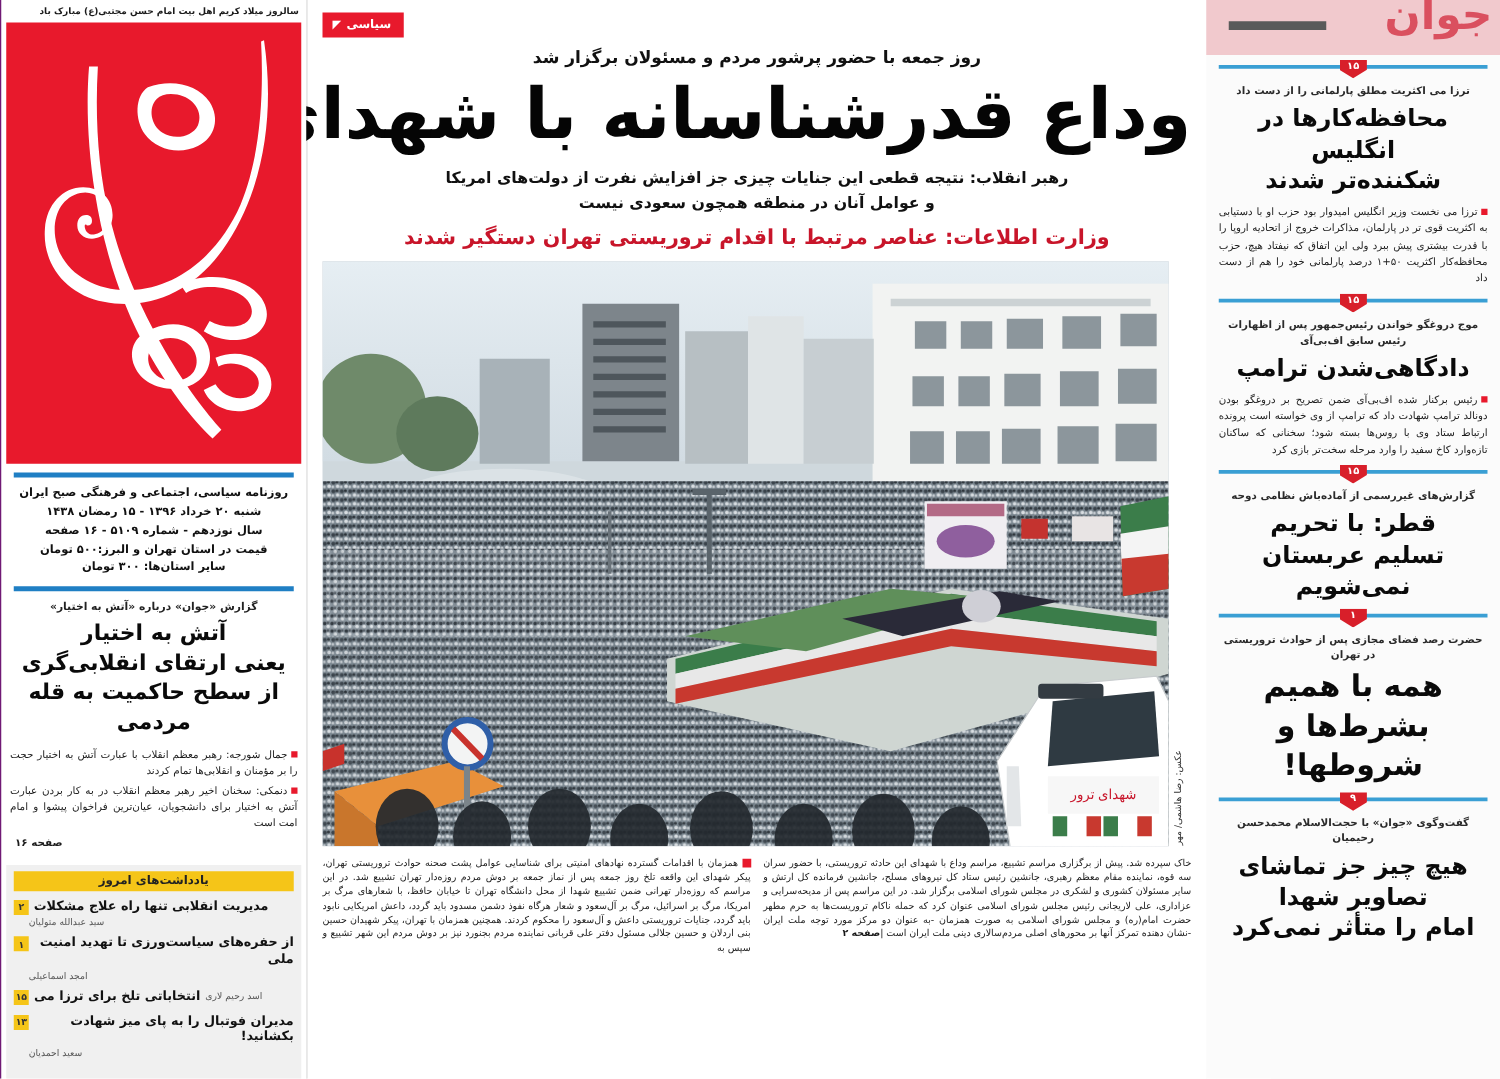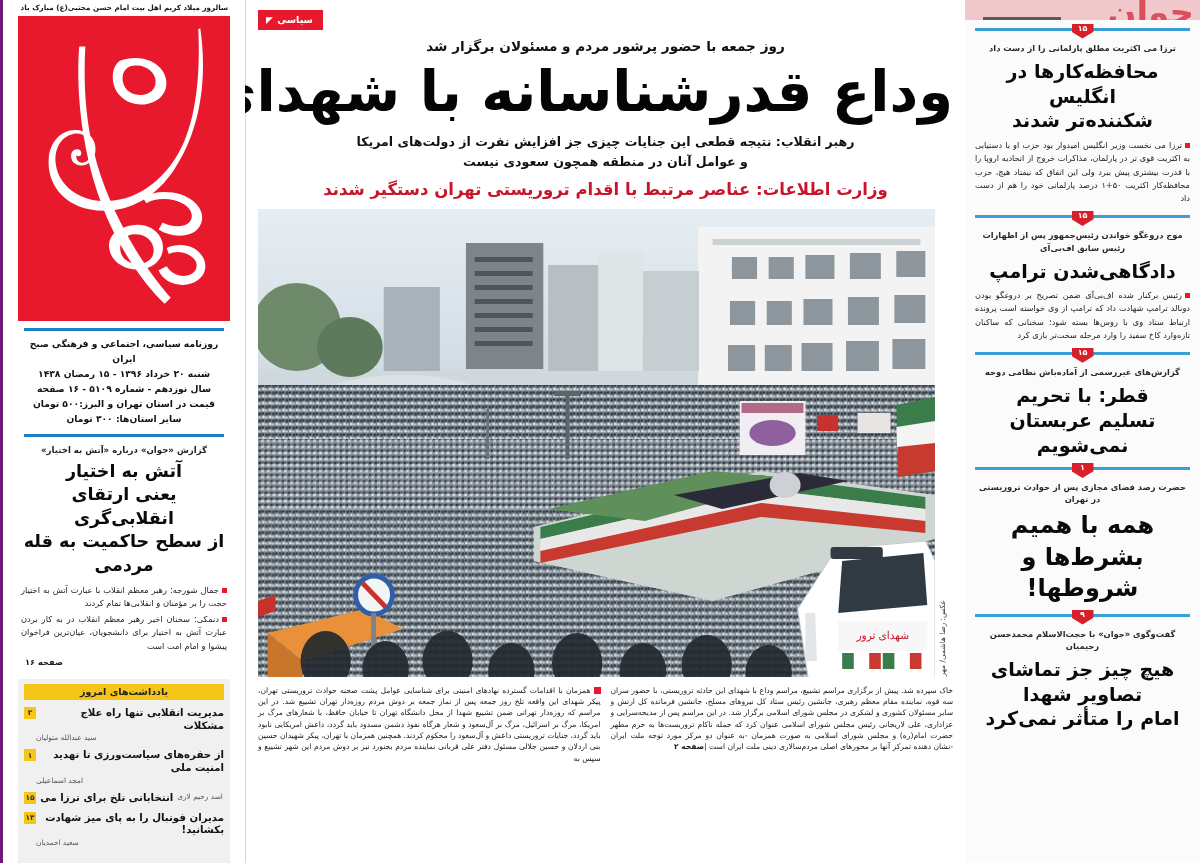--- a/index.html
+++ b/index.html
@@ -15,24 +15,24 @@
     background: #fdfdfd;
     display: flex;
     flex-direction: row-reverse;
   }
 
   
   .rightcol {
     width: 245px;
     height: 863px;
     background: #ffffff;
-    border-left: 3px solid #701a75;
+    border-left: 1px solid #701a75;
     display: flex;
     flex-direction: column;
-    padding: 0 15px;
+    padding: 0 4px;
   }
   .top-greeting {
     height: 18px;
     display: flex;
     align-items: center;
     justify-content: flex-start;
     font-size: 7.2px;
     font-weight: bold;
     color: #1a1a1a;
     letter-spacing: -0.2px;
@@ -277,21 +277,21 @@
     width: 235px;
     height: 863px;
     background: #fbfbfb;
     display: flex;
     flex-direction: column;
     padding: 0 10px 6px 10px;
     position: relative;
   }
   .masthead-mini {
     position: relative;
-    height: 20px;
+    height: 44px;
     margin: 0 -10px;
     background: #f1c9cd;
     overflow: hidden;
   }
   .mini-word {
     position: absolute;
     right: 6px; top: -8px;
     font-size: 34px;
     font-weight: bold;
     color: #d94a5a;

